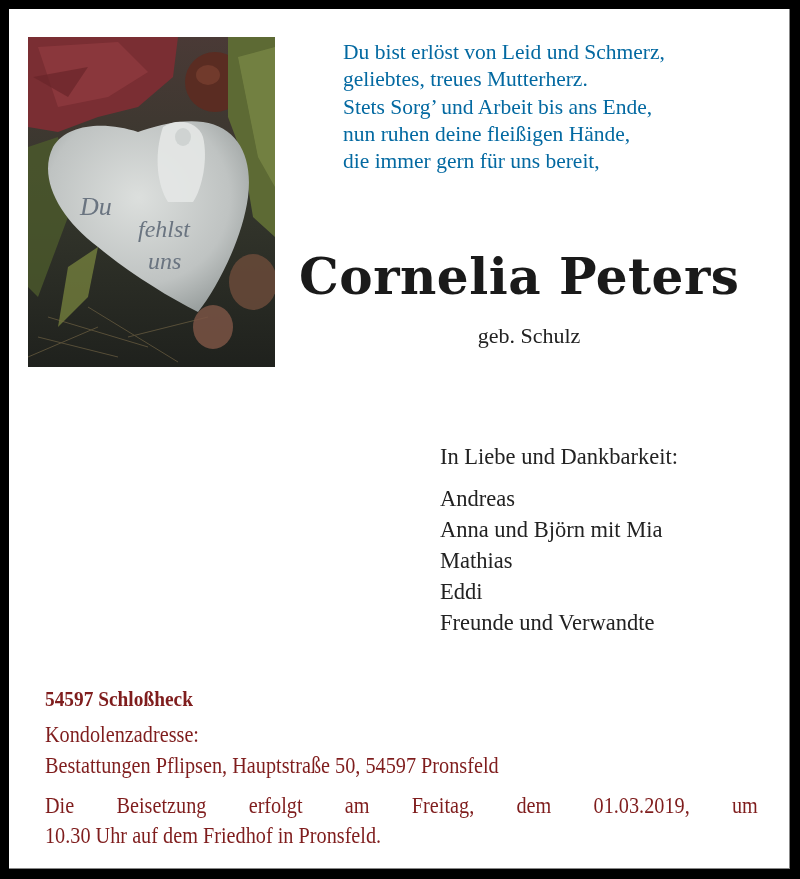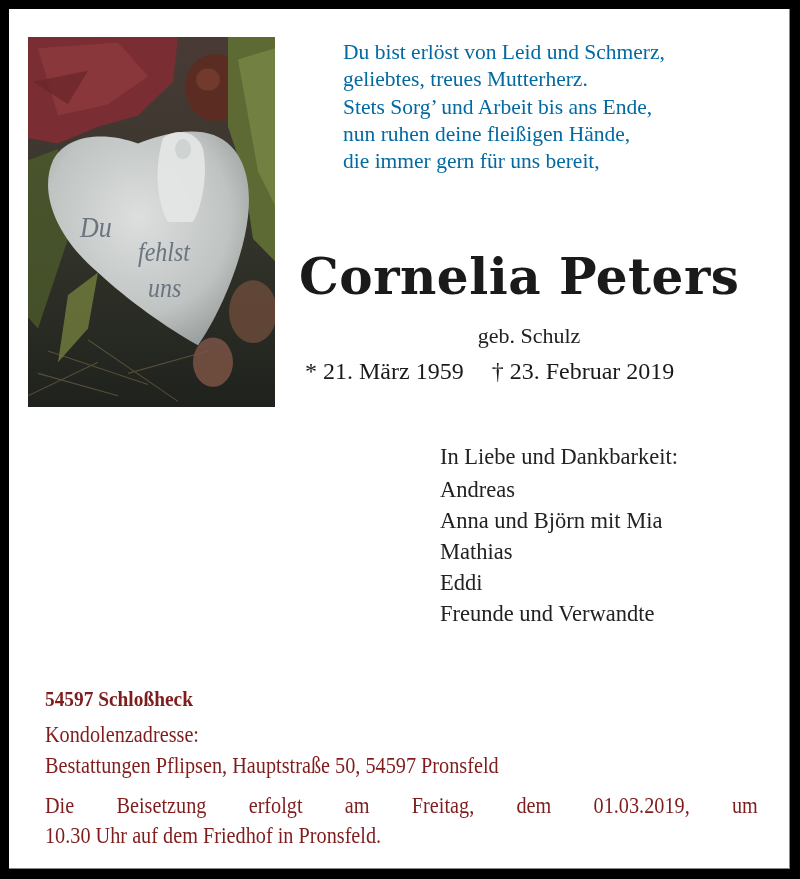--- a/index.html
+++ b/index.html
@@ -4,21 +4,21 @@
   <style>
     html, body { margin: 0; padding: 0; background: #000; }
     body { width: 800px; height: 879px; position: relative; overflow: hidden; }
     .frame {
       position: absolute; left: 9px; top: 9px; width: 781px; height: 860px;
       background: #fff; border-right: 1px solid #888; border-bottom: 1px solid #888;
       box-sizing: border-box;
       font-family: "DejaVu Serif", "Liberation Serif", serif; color: #1a1a1a;
     }
     .photo {
-      position: absolute; left: 19px; top: 28px; width: 247px; height: 370px;
+      position: absolute; left: 19px; top: 28px; width: 247px; height: 330px;
       overflow: hidden; background: #2b2a25; text-align: right;
     }
     .photo svg { display: block; width: 100%; height: 100%; }
     .poem {
       position: absolute; left: 334px; top: 30px; width: 440px;
       font-family: Liberation Serif, serif;
       font-size: 21.5px; line-height: 27.3px; color: #0369a1;
     }
     .poem div { white-space: nowrap; }
     .name {
@@ -33,21 +33,21 @@
     .dates {
       position: absolute; left: 296px; top: 349px; width: 460px;
       font-family: "Liberation Serif", serif; font-size: 24px; color: #1a1a1a;
       white-space: nowrap;
     }
     .dates .death { margin-left: 28px; }
     .mourners {
       position: absolute; left: 431px; top: 433px; width: 340px;
       font-family: "Liberation Serif", serif; font-size: 22.5px; color: #222;
     }
-    .mourners .intro { line-height: 30px; margin-bottom: 2px; }
+    .mourners .intro { line-height: 30px; margin-bottom: 11px; }
     .mourners .m { line-height: 31px; white-space: nowrap; }
     .bottom {
       position: absolute; left: 36px; top: 669px; width: 712px;
       font-family: "Liberation Serif", serif; color: #7f1d1d; margin-top: 8px;
     }
     .bottom .town {
       font-weight: bold; font-size: 22px; line-height: 26px;
       transform: scaleX(0.88); transform-origin: left center; white-space: nowrap;
     }
     .bottom .label, .bottom .addr {
@@ -122,23 +122,20 @@
   <div class="poem">
     <div>Du bist erlöst von Leid und Schmerz,</div>
     <div>geliebtes, treues Mutterherz.</div>
     <div>Stets Sorg’ und Arbeit bis ans Ende,</div>
     <div>nun ruhen deine fleißigen Hände,</div>
     <div>die immer gern für uns bereit,</div>
   </div>
 
   <div class="name">Cornelia Peters</div>
   <div class="maiden">geb. Schulz</div>
-  <div class="dates">
-    <span>* 21. März 1959</span><span class="death">† 23. Februar 2019</span>
-  </div>
 
   <div class="mourners">
     <div class="intro">In Liebe und Dankbarkeit:</div>
     <div class="m">Andreas</div>
     <div class="m">Anna und Björn mit Mia</div>
     <div class="m">Mathias</div>
     <div class="m">Eddi</div>
     <div class="m">Freunde und Verwandte</div>
   </div>
 

